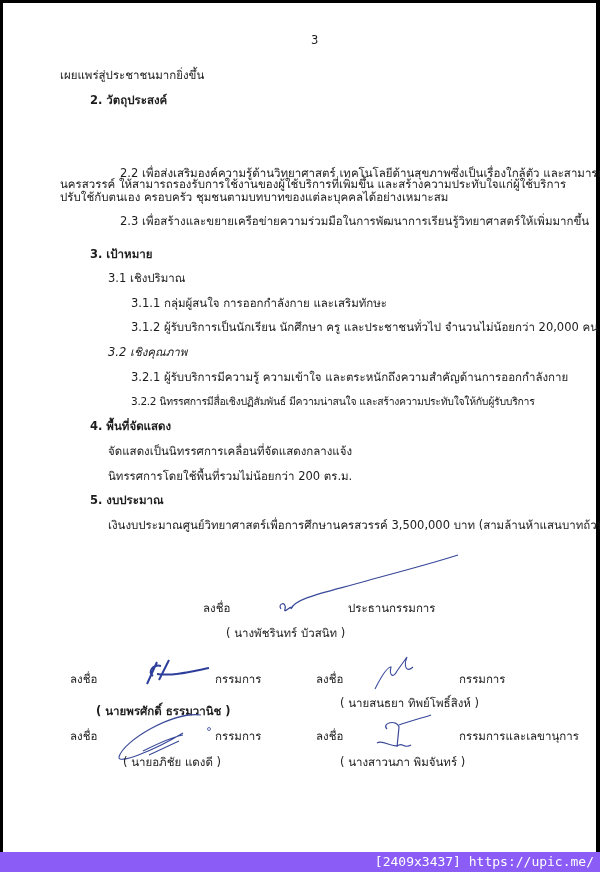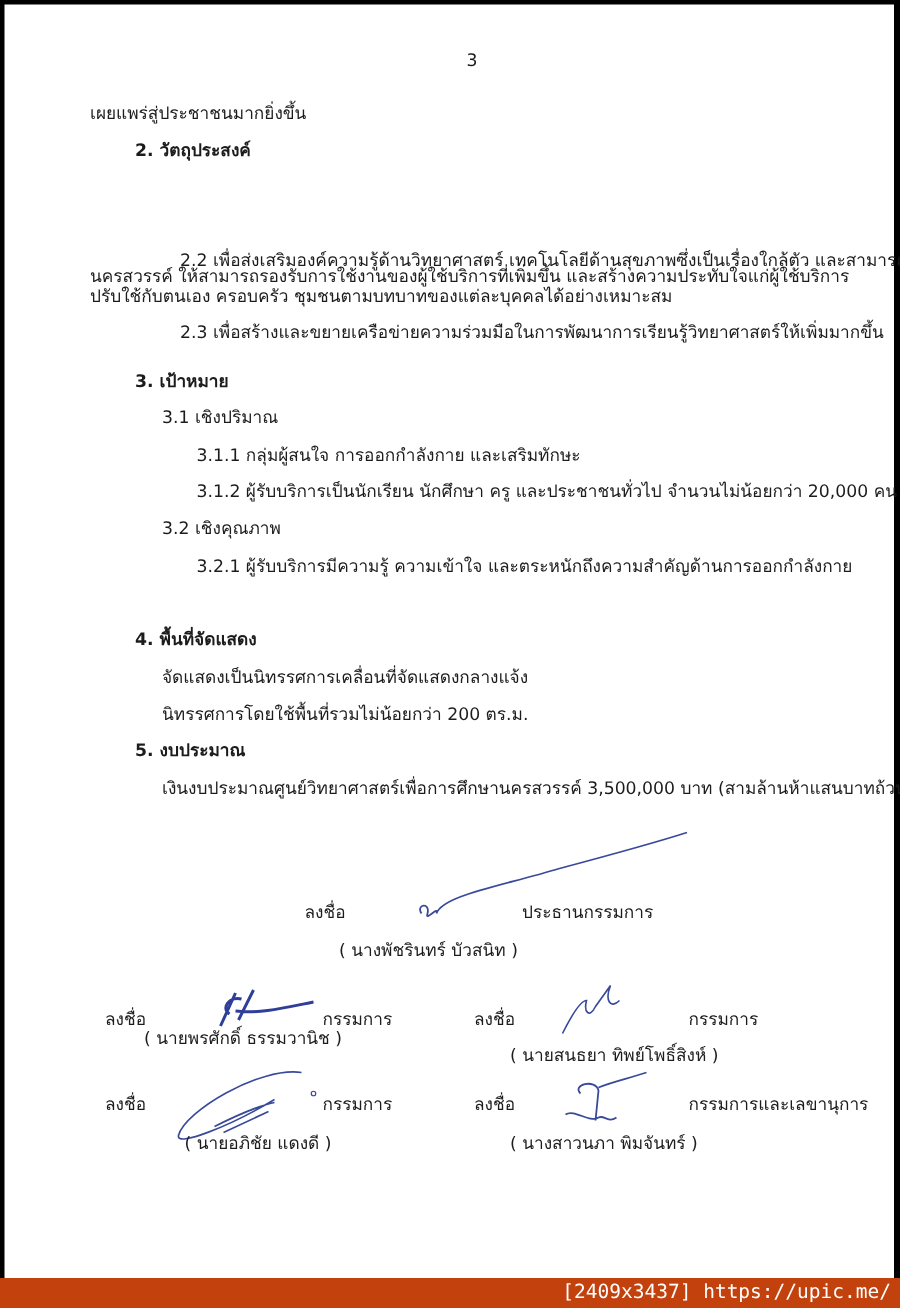--- a/index.html
+++ b/index.html
@@ -7,21 +7,21 @@
     width:600px; height:872px; background:#000; position:relative; overflow:hidden;
     font-family:"DejaVu Sans", "Liberation Sans", sans-serif;
   }
   .page {
     position:absolute; left:3px; top:3px; width:593px; height:849px;
     background:#fff; color:#1a1a1a;
   }
   .t { position:absolute; font-size:11.5px; line-height:14px; white-space:nowrap; color:#1c1c1c; }
   .b { font-weight:bold; }
   .footer {
-    position:absolute; left:0; top:852px; width:600px; height:20px; background:#c2410c;
+    position:absolute; left:0; top:852px; width:600px; height:20px; background:#8b5cf6;
   }
   .footer-label {
     position:absolute; right:6px; top:2px; color:#fff; font-size:13px;
     font-family:"DejaVu Sans Mono", monospace; white-space:nowrap;
   }
   svg.sig { position:absolute; overflow:visible; }
 </style>
 </head>
 <body>
 
@@ -34,43 +34,44 @@
   <div class="t b" style="left:87px;top:90px;">2.  วัตถุประสงค์</div>
   <div class="t" style="left:57px;top:138px;margin-top:36px;">นครสวรรค์ ให้สามารถรองรับการใช้งานของผู้ใช้บริการที่เพิ่มขึ้น และสร้างความประทับใจแก่ผู้ใช้บริการ</div>
   <div class="t" style="left:117px;top:163px;">2.2 เพื่อส่งเสริมองค์ความรู้ด้านวิทยาศาสตร์ เทคโนโลยีด้านสุขภาพซึ่งเป็นเรื่องใกล้ตัว และสามารถนำไป</div>
   <div class="t" style="left:57px;top:187px;">ปรับใช้กับตนเอง ครอบครัว ชุมชนตามบทบาทของแต่ละบุคคลได้อย่างเหมาะสม</div>
   <div class="t" style="left:117px;top:211px;">2.3   เพื่อสร้างและขยายเครือข่ายความร่วมมือในการพัฒนาการเรียนรู้วิทยาศาสตร์ให้เพิ่มมากขึ้น</div>
 
   <div class="t b" style="left:87px;top:244px;">3.  เป้าหมาย</div>
   <div class="t" style="left:105px;top:268px;">3.1  เชิงปริมาณ</div>
   <div class="t" style="left:128px;top:293px;">3.1.1 กลุ่มผู้สนใจ การออกกำลังกาย และเสริมทักษะ</div>
   <div class="t" style="left:128px;top:317px;">3.1.2 ผู้รับบริการเป็นนักเรียน นักศึกษา ครู และประชาชนทั่วไป จำนวนไม่น้อยกว่า 20,000 คน ต่อปี</div>
-  <div class="t" style="left:105px;top:342px;">3.2   เชิงคุณภาพ</div>
+  <div class="t" style="left:105px;top:342px;font-style:italic;">3.2   เชิงคุณภาพ</div>
   <div class="t" style="left:128px;top:367px;">3.2.1 ผู้รับบริการมีความรู้ ความเข้าใจ และตระหนักถึงความสำคัญด้านการออกกำลังกาย</div>
+  <div class="t" style="left:128px;top:391px;font-size:10.5px;letter-spacing:-0.3px;">3.2.2 นิทรรศการมีสื่อเชิงปฏิสัมพันธ์ มีความน่าสนใจ และสร้างความประทับใจให้กับผู้รับบริการ</div>
 
   <div class="t b" style="left:87px;top:416px;">4.  พื้นที่จัดแสดง</div>
   <div class="t" style="left:105px;top:441px;">จัดแสดงเป็นนิทรรศการเคลื่อนที่จัดแสดงกลางแจ้ง</div>
   <div class="t" style="left:105px;top:466px;">นิทรรศการโดยใช้พื้นที่รวมไม่น้อยกว่า 200 ตร.ม.</div>
 
   <div class="t b" style="left:87px;top:490px;">5.  งบประมาณ</div>
   <div class="t" style="left:105px;top:515px;">เงินงบประมาณศูนย์วิทยาศาสตร์เพื่อการศึกษานครสวรรค์ 3,500,000 บาท (สามล้านห้าแสนบาทถ้วน)</div>
 
   <svg class="sig" style="left:270px;top:550px;" width="190" height="62">
     <path d="M8 56 C4 50, 14 48, 12 56 C10 62, 20 50, 18 56 C22 44, 60 38, 100 26 C130 18, 160 10, 185 2" fill="none" stroke="#3a4a9a" stroke-width="1.2"></path>
   </svg>
   <div class="t" style="left:200px;top:598px;">ลงชื่อ</div>
   <div class="t" style="left:345px;top:598px;">ประธานกรรมการ</div>
   <div class="t" style="left:223px;top:623px;">( นางพัชรินทร์  บัวสนิท )</div>
 
   <svg class="sig" style="left:140px;top:655px;" width="70" height="30">
     <path d="M4 26 L14 4 M10 18 C4 14, 10 6, 18 8 M16 22 L26 2 M14 16 C30 18, 46 14, 66 10" fill="none" stroke="#2d3f9a" stroke-width="2"></path>
   </svg>
   <div class="t" style="left:67px;top:669px;">ลงชื่อ</div>
   <div class="t" style="left:212px;top:669px;">กรรมการ</div>
-  <div class="t" style="left:93px;top:682px;">( นายพรศักดิ์  ธรรมวานิช )</div>
+  <div class="t" style="left:93px;top:701px;font-weight:bold;">( นายพรศักดิ์  ธรรมวานิช )</div>
 
   <svg class="sig" style="left:370px;top:650px;" width="50" height="40">
     <path d="M2 36 C8 24, 14 14, 18 14 C16 22, 20 26, 24 18 L34 4 C30 14, 34 20, 40 14" fill="none" stroke="#3a4a9a" stroke-width="1.1"></path>
   </svg>
   <div class="t" style="left:313px;top:669px;">ลงชื่อ</div>
   <div class="t" style="left:456px;top:669px;">กรรมการ</div>
   <div class="t" style="left:337px;top:693px;">( นายสนธยา  ทิพย์โพธิ์สิงห์ )</div>
 
   <svg class="sig" style="left:110px;top:708px;" width="100" height="52">
     <path d="M88 4 C60 0, 10 30, 6 46 C4 54, 40 40, 70 22 M30 40 C46 32, 60 26, 70 24 M36 44 L66 30" fill="none" stroke="#3a4a9a" stroke-width="1.1"></path>

